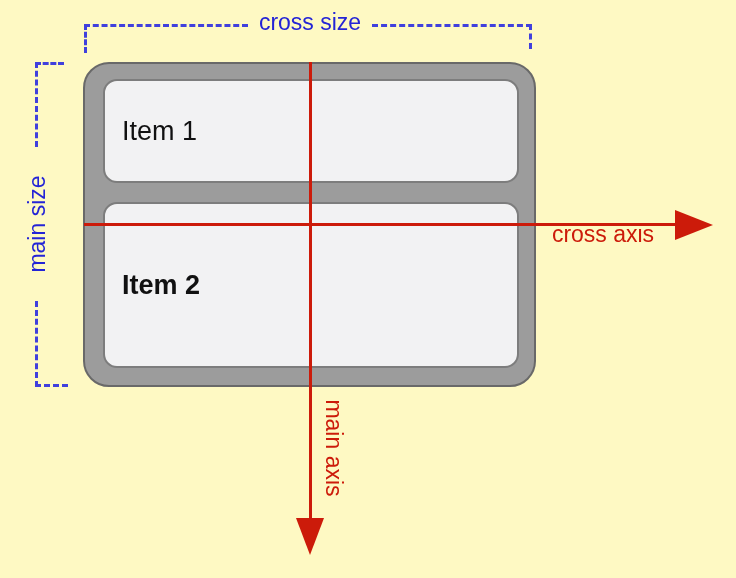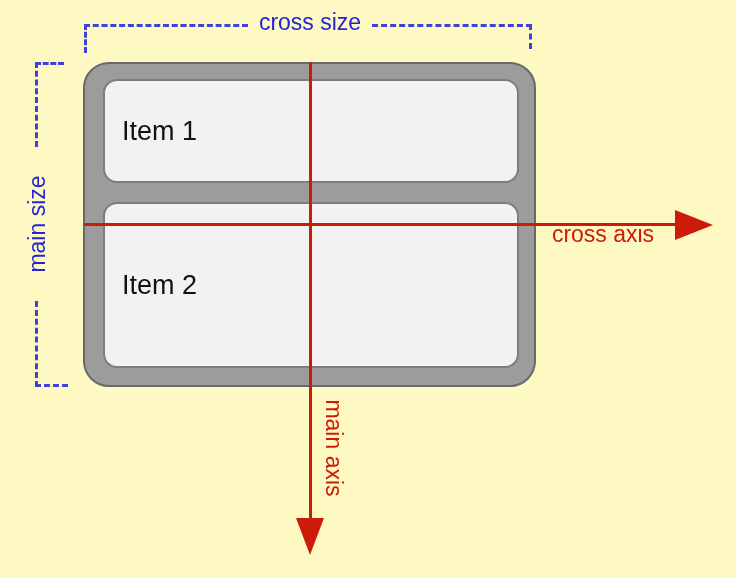--- a/index.html
+++ b/index.html
@@ -77,21 +77,21 @@
   }
   .flex-item{
     background:var(--item-fill);
     border:2px solid var(--item-border);
     border-radius:14px;
     display:flex;align-items:center;
     padding-left:17px;
     font-size:27px;color:var(--item-text);
   }
   .flex-item-1{height:104px;}
-  .flex-item-2{flex:1;}
+  .flex-item-2{flex:1;font-weight:bold;}
 
   
   .axis-line-h{
     position:absolute;left:84px;top:223px;width:591px;height:3px;
     background:var(--axis-red);
   }
   .axis-arrow-right{
     position:absolute;left:675px;top:210px;width:0;height:0;
     border-left:38px solid var(--axis-red);
     border-top:15px solid transparent;

